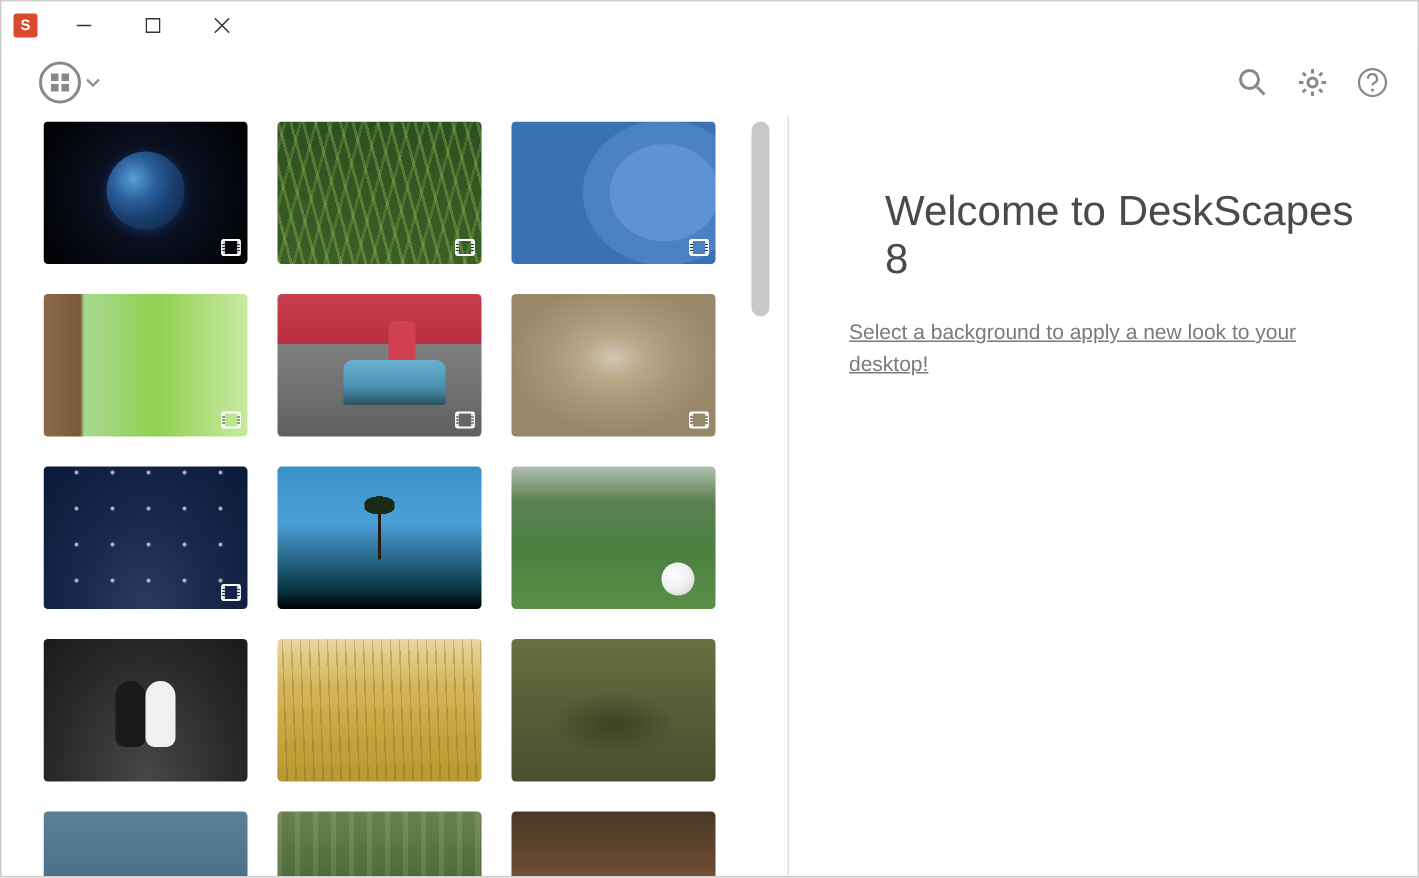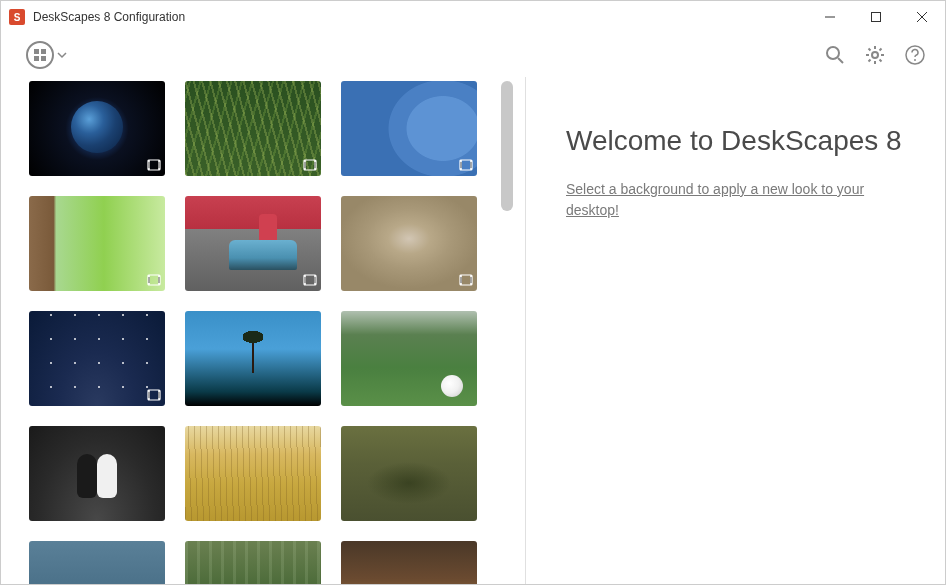--- a/index.html
+++ b/index.html
@@ -181,37 +181,37 @@
 
 .right-pane {
   flex: 1;
   padding: 48px 40px 20px 40px;
 }
 .welcome-title {
   font-size: 28px;
   font-weight: 300;
   color: #4a4a4a;
   margin-bottom: 22px;
+  margin-left: 24px;
 }
 .welcome-text {
   font-size: 14px;
   color: #7a7a7a;
   line-height: 1.5;
   max-width: 320px;
   text-decoration: underline;
 }
 </style>
 </head>
 <body>
 
 <div class="titlebar">
   <div class="app-icon">
     <span>S</span>
   </div>
-  <div class="title">DeskScapes 8 Configuration</div>
   <div class="win-controls">
     <div class="win-btn">
       <svg width="10" height="10" viewBox="0 0 10 10">
           <path d="M0 5 H10" stroke="currentColor" stroke-width="1"></path>
         </svg>
     </div>
     <div class="win-btn">
       <svg width="10" height="10" viewBox="0 0 10 10">
           <rect x="0.5" y="0.5" width="9" height="9" fill="none" stroke="currentColor" stroke-width="1"></rect>
         </svg>

